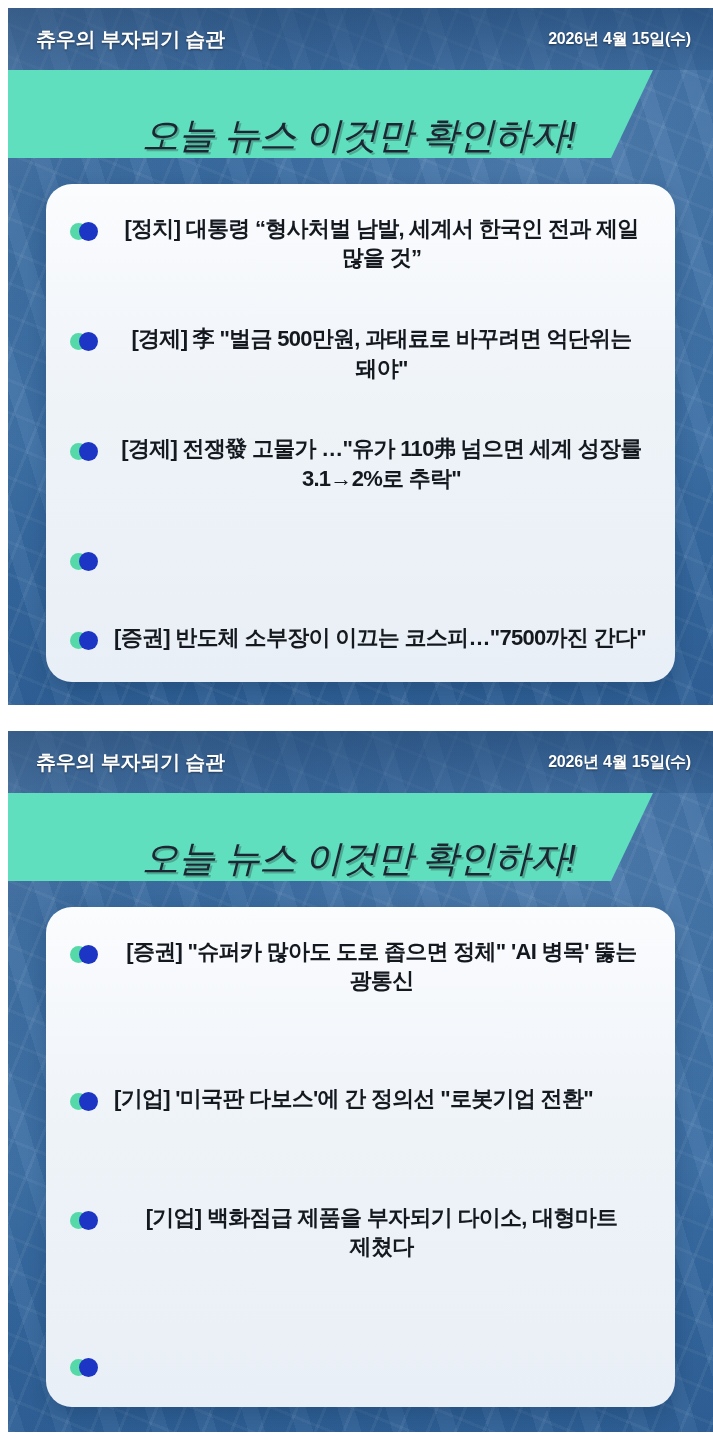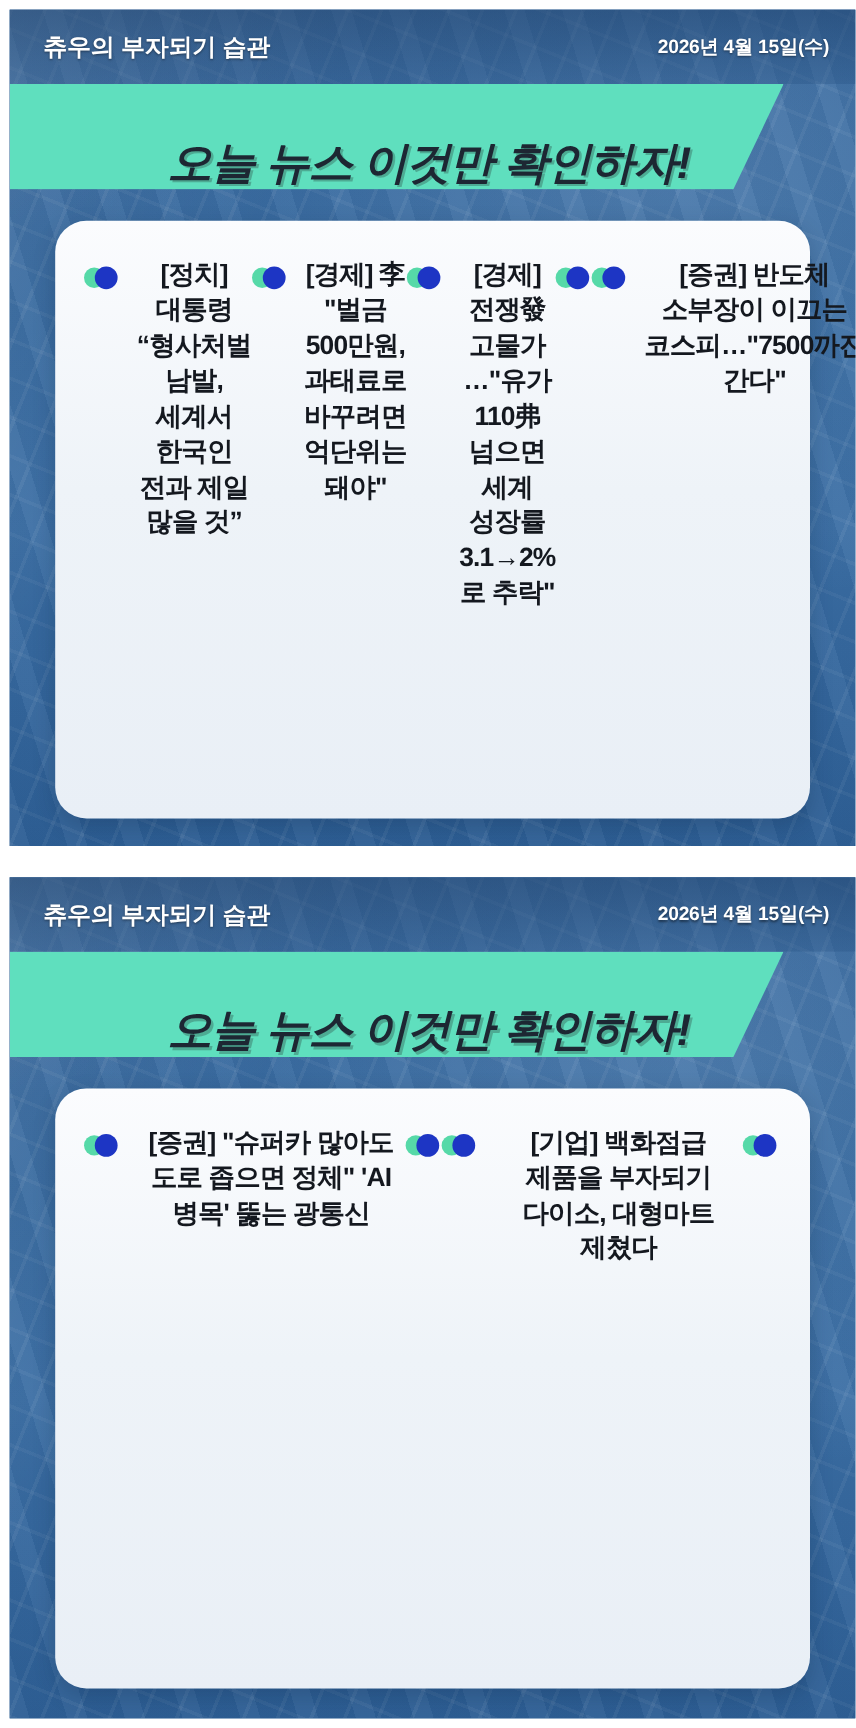--- a/index.html
+++ b/index.html
@@ -106,21 +106,21 @@
     clip-path: polygon(0 0, 100% 0, 93.5% 100%, 0 100%);
     display: flex;
     align-items: center;
     justify-content: flex-end;
     box-sizing: border-box;
     padding-right: 78px;
   }
   .title-banner-text {
     color: #1d2733;
     font-size: 37px;
-    font-weight: 700;
+    font-weight: 400;
     font-style: italic;
     letter-spacing: -1px;
     white-space: nowrap;
     text-shadow: 2px 2px 0 rgba(45,75,70,0.35);
     margin-top: 44px;
   }
 
   
   .news-card {
     position: absolute;
@@ -131,20 +131,21 @@
     background: linear-gradient(180deg, #fbfcfe 0%, #eef3f8 45%, #e9eff6 100%);
     box-shadow: 0 6px 18px rgba(10,30,60,0.22);
     padding: 30px 26px 30px 24px;
     box-sizing: border-box;
   }
   .panel-1 .news-card { height: 498px; }
   .panel-2 .news-card { height: 500px; }
 
   .news-list {
     display: flex;
+    flex-direction: column;
     height: 100%;
     justify-content: space-between;
   }
 
   .news-item {
     display: flex;
     align-items: flex-start;
     gap: 14px;
   }
 
@@ -264,20 +265,21 @@
               <span class="dot-blue"></span>
           </span>
           <span class="news-text">[증권] "슈퍼카 많아도 도로 좁으면 정체" 'AI 병목' 뚫는 광통신</span>
         </div>
 
         <div class="news-item">
           <span class="bullet-icon">
             <span class="dot-mint"></span>
               <span class="dot-blue"></span>
           </span>
+          <span class="news-text">[기업] '미국판 다보스'에 간 정의선 "로봇기업 전환"</span>
         </div>
 
         <div class="news-item">
           <span class="bullet-icon">
             <span class="dot-mint"></span>
               <span class="dot-blue"></span>
           </span>
           <span class="news-text">[기업] 백화점급 제품을 부자되기 다이소, 대형마트 제쳤다</span>
         </div>
 

